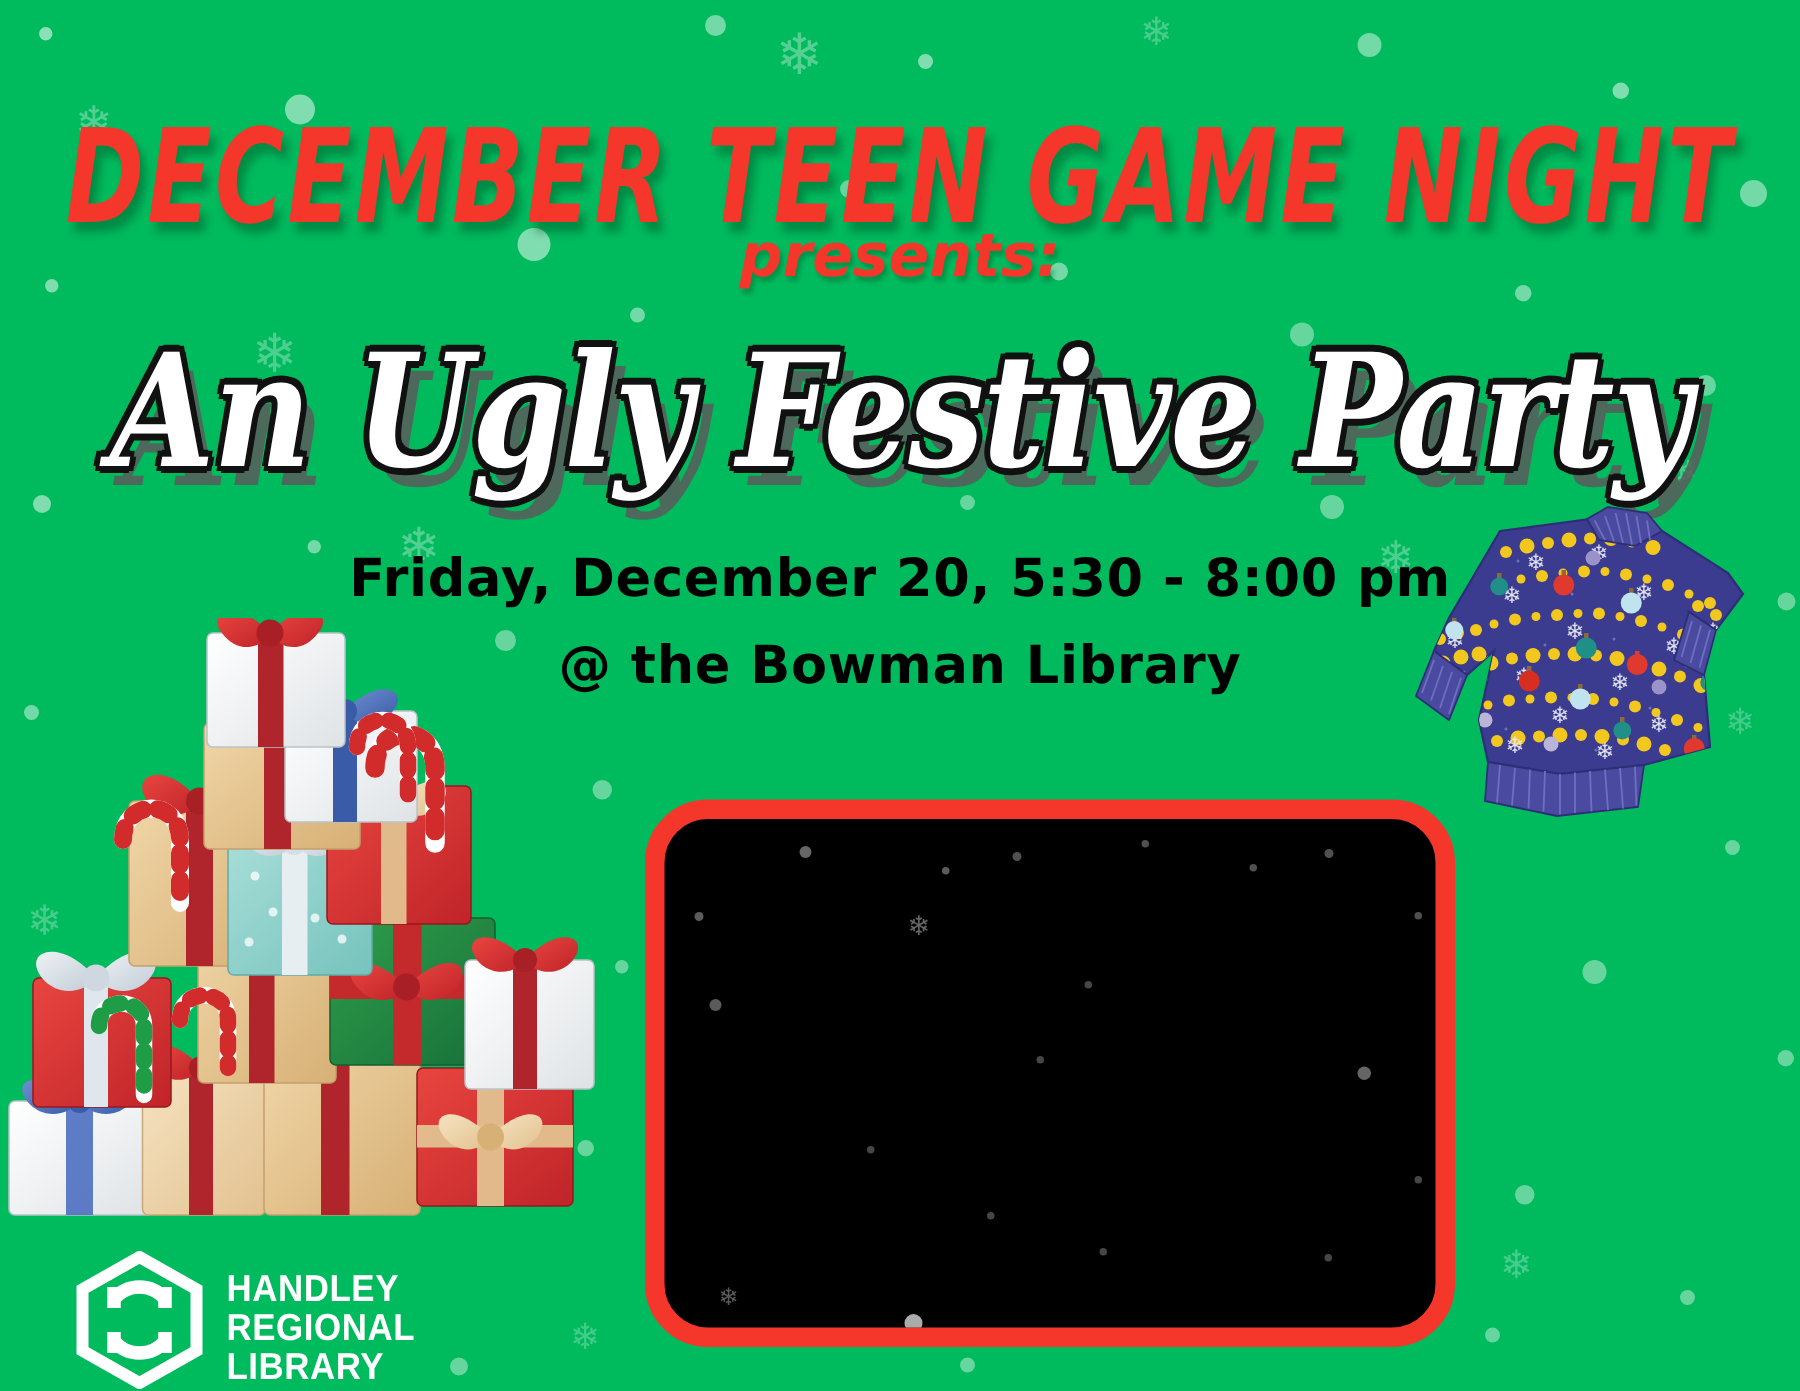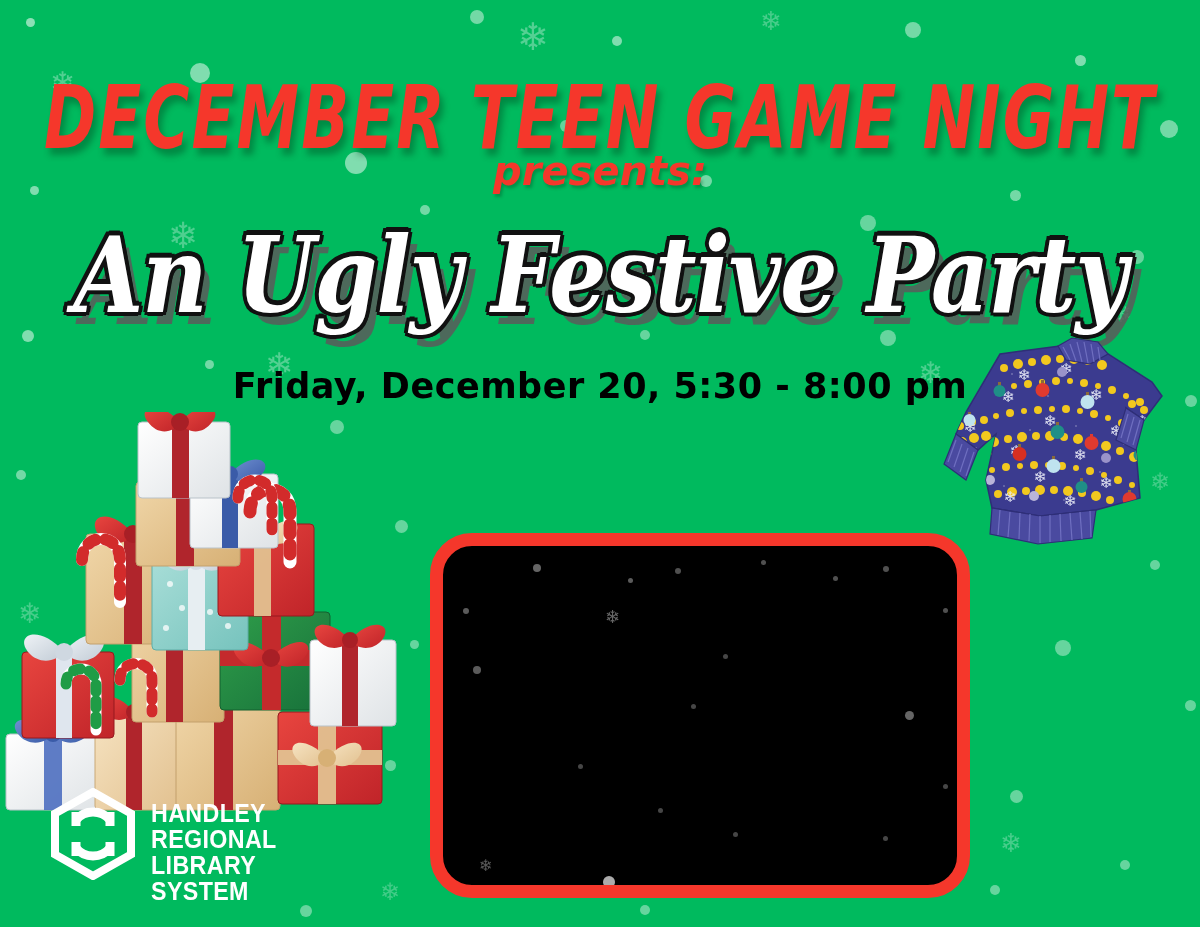--- a/index.html
+++ b/index.html
@@ -73,21 +73,21 @@
   .callout-text{
     position:absolute;left:38px;top:44px;right:30px;
     font-family:"DejaVu Sans", sans-serif;
     font-weight:700;font-size:31px;line-height:1.47;
     color:#ffffff;
     letter-spacing:.2px;
   }
   .callout .dot{background:#c9c9c9;}
 
   
-  .logo{position:absolute;left:47px;top:788px;width:270px;height:92px;}
+  .logo{position:absolute;left:47px;top:834px;width:270px;height:92px;}
   .logo-mark{position:absolute;left:0;top:0;width:92px;height:92px;}
   .logo-text{position:absolute;left:104px;top:12px;}
   .logo-l1,.logo-l2{
     font-family:"Liberation Sans", sans-serif;
     font-weight:700;color:#ffffff;font-size:25px;
     letter-spacing:.4px;line-height:1.04;
     transform:scaleX(.93);transform-origin:left center;
   }
 
   
@@ -151,20 +151,21 @@
     <span class="flake" style="left:1000px;top:830px;font-size:26px;opacity:.28">❄</span>
     <span class="flake" style="left:380px;top:880px;font-size:24px;opacity:.26">❄</span>
   </div>
 
   <div class="headline">DECEMBER TEEN GAME NIGHT</div>
   <div class="presents">presents:</div>
 
   <div class="maintitle">An Ugly Festive Party</div>
 
   <div class="dateline">Friday, December 20, 5:30 - 8:00 pm</div>
+  <div class="location">@ the Bowman Library</div>
 
   <div class="gifts">
     <svg viewBox="0 0 420 420" width="420" height="420">
       <defs>
         <linearGradient id="kraft" x1="0" y1="0" x2="1" y2="1">
           <stop offset="0" stop-color="#f0d6a8"></stop>
             <stop offset="1" stop-color="#d7b075"></stop>
         </linearGradient>
         <linearGradient id="kraft2" x1="0" y1="0" x2="1" y2="1">
           <stop offset="0" stop-color="#f6e3c1"></stop>

